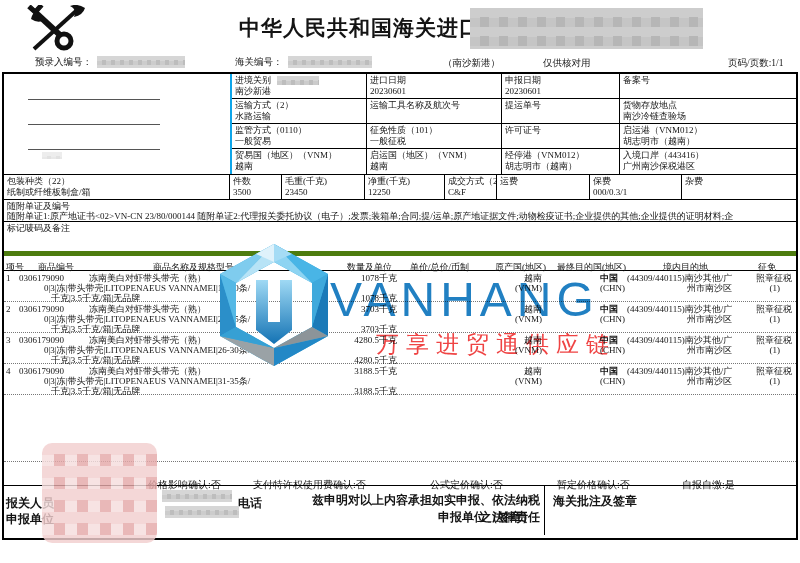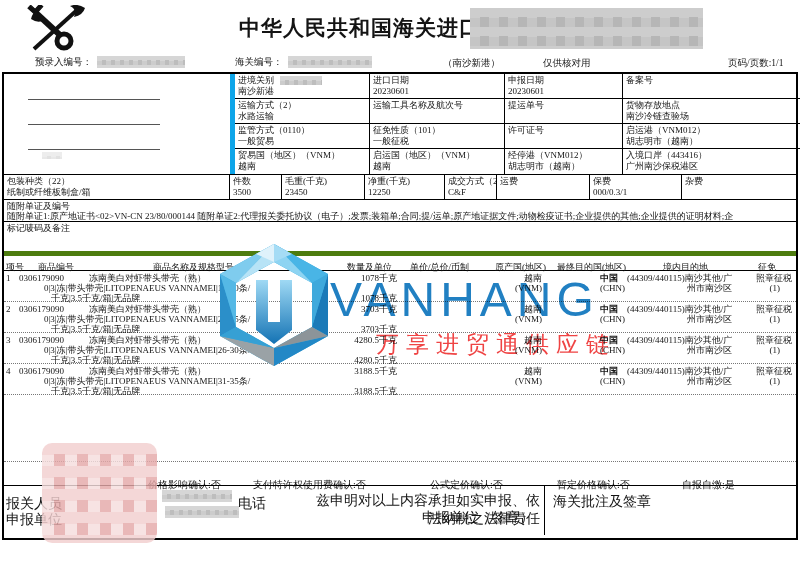--- a/index.html
+++ b/index.html
@@ -22,21 +22,21 @@
   .topline { font-size:9.5px; }
 
   
   .form { left:2px; top:72px; width:796px; height:468px; border:2px solid #000; background:transparent; }
 
   .consignee { position:absolute; left:0; top:0; width:226px; height:100px; }
   .c-sep { position:absolute; left:24px; width:132px; border-top:1px solid #555; }
 
   .head-grid { position:absolute; left:226px; top:0; width:566px; height:100px;
                display:grid; grid-template-columns:135px 135px 118px 178px;
-               grid-template-rows:25px 25px 25px 25px; border-left:5px solid #0ea5e9; }
+               grid-template-rows:25px 25px 25px 25px; border-left:2px solid #0ea5e9; }
   .hcell { padding:1px 3px; overflow:hidden; }
   .hcell .f-label, .hcell .f-value { font-size:9px; line-height:11px; white-space:nowrap; }
   .br { border-right:1px solid #000; }
   .bb { border-bottom:1px solid #000; }
 
   .pack-grid { position:relative; width:100%; height:25px; border-top:1px solid #000;
                display:grid; grid-template-columns:226px 52px 83px 80px 52px 93px 92px 114px; }
 
   .sect { position:relative; width:100%; border-top:1px solid #000; padding:1px 3px; }
   .sect .s-label { font-size:9px; line-height:10px; }
@@ -62,21 +62,21 @@
   .g-duty2 { left:726px; top:12px; width:50px; text-align:right; }
   .g-spec2 { left:47px;  top:22px; }
   .g-qty2  { left:296px; top:22px; width:97px; text-align:right; }
 
   .confirm-row { position:relative; width:100%; height:24px; border-top:1px dotted #777; }
   .confirm-row span { position:absolute; top:16px; font-size:10px; }
 
   .footer { position:relative; width:100%; height:50px; border-top:1px solid #000; }
   .f-left  { position:absolute; left:0; top:0; width:541px; height:100%; border-right:1px solid #000; }
   .f-right { position:absolute; left:541px; top:0; right:0; height:100%; }
-  .footer span { position:absolute; font-size:14px; }
+  .footer span { position:absolute; font-size:12px;font-weight:bold; }
 
   
   .wm-text { font-family:"Liberation Sans","DejaVu Sans",sans-serif; font-size:48px; letter-spacing:5px;
              mix-blend-mode:multiply; }
   .wm-sub  { font-size:23px; letter-spacing:7px; color:#ef4444; mix-blend-mode:multiply;
              font-family:"Liberation Sans","DejaVu Sans",sans-serif; }
 </style>
 </head>
 <body>
 

